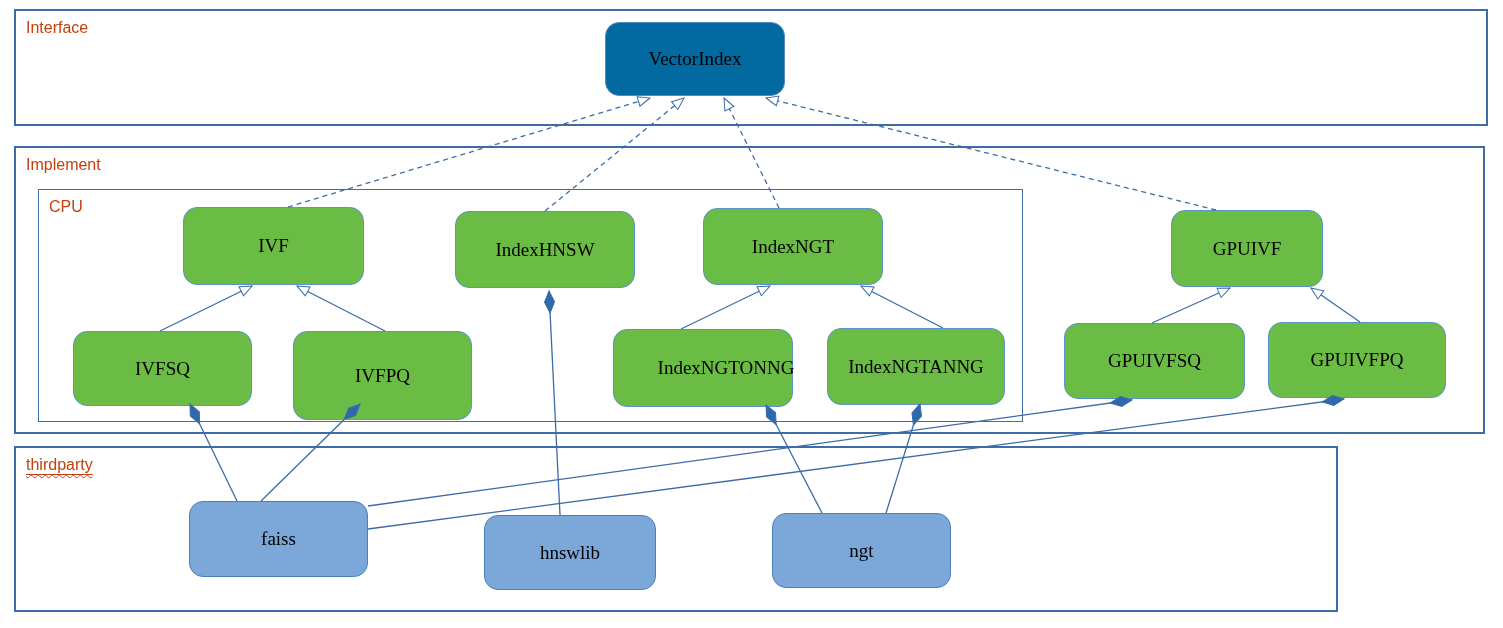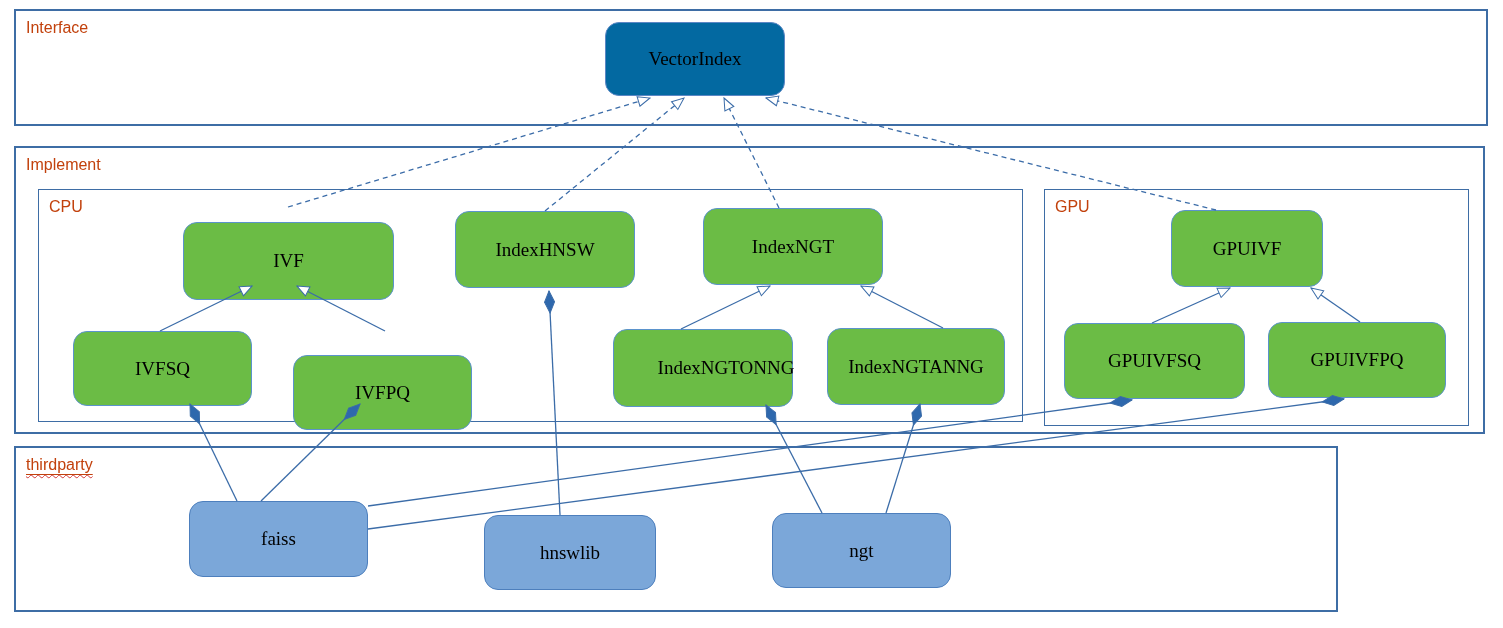--- a/index.html
+++ b/index.html
@@ -45,23 +45,20 @@
   </div>
 
   <div class="dg-container" style="left: 14px; top: 146px; width: 1471px; height: 288px;">
     <span class="dg-label">Implement</span>
   </div>
 
   <div class="dg-container thin" style="left: 38px; top: 189px; width: 985px; height: 233px;">
     <span class="dg-label">CPU</span>
   </div>
 
-  <div class="dg-container thin" style="left: 1044px; top: 189px; width: 425px; height: 237px;">
-    <span class="dg-label">GPU</span>
-  </div>
 
   <div class="dg-container" style="left: 14px; top: 446px; width: 1324px; height: 166px;">
     <span class="dg-label squiggle"><span class="inner-underline">thirdparty</span></span>
   </div>
 
   <svg id="edges" class="edges" width="1503" height="628">
     <defs>
       <marker id="tri" viewBox="0 0 14 12" refX="13" refY="6" markerWidth="14" markerHeight="12" orient="auto" markerUnits="userSpaceOnUse">
         <path id="tri-path" d="M1,1 L13,6 L1,11 Z" fill="#ffffff" stroke="#3b6ca8"></path>
       </marker>
@@ -82,26 +79,26 @@
       <line x1="237" y1="501" x2="190" y2="404" stroke="#3b6ca8" stroke-width="1.3" marker-end="url(#dia)"></line>
       <line x1="261" y1="501" x2="360" y2="404" stroke="#3b6ca8" stroke-width="1.3" marker-end="url(#dia)"></line>
       <line x1="368" y1="506" x2="1132" y2="400" stroke="#3b6ca8" stroke-width="1.3" marker-end="url(#dia)"></line>
       <line x1="368" y1="529" x2="1344" y2="399" stroke="#3b6ca8" stroke-width="1.3" marker-end="url(#dia)"></line>
       <line x1="560" y1="515" x2="549" y2="291" stroke="#3b6ca8" stroke-width="1.3" marker-end="url(#dia)"></line>
       <line x1="822" y1="513" x2="766" y2="405" stroke="#3b6ca8" stroke-width="1.3" marker-end="url(#dia)"></line>
       <line x1="886" y1="513" x2="920" y2="404" stroke="#3b6ca8" stroke-width="1.3" marker-end="url(#dia)"></line>
     </svg>
 
 <div class="node interface" style="left: 605px; top: 22px; width: 180px; height: 74px;">VectorIndex</div>
-    <div class="node impl" style="left: 183px; top: 222px; width: 211px; height: 78px;">IVF</div>
+    <div class="node impl" style="left: 183px; top: 207px; width: 181px; height: 78px;">IVF</div>
     <div class="node impl" style="left: 455px; top: 211px; width: 180px; height: 77px;">IndexHNSW</div>
     <div class="node impl" style="left: 703px; top: 208px; width: 180px; height: 77px;">IndexNGT</div>
     <div class="node impl" style="left: 1171px; top: 210px; width: 152px; height: 77px;">GPUIVF</div>
     <div class="node impl" style="left: 73px; top: 331px; width: 179px; height: 75px;">IVFSQ</div>
-    <div class="node impl" style="left: 293px; top: 331px; width: 179px; height: 75px; margin-top: 24px;">IVFPQ</div>
+    <div class="node impl" style="left: 293px; top: 331px; width: 179px; height: 89px;">IVFPQ</div>
     <div class="node impl" style="left: 613px; top: 329px; width: 180px; height: 78px; padding-left: 46px;">IndexNGTONNG</div>
     <div class="node impl" style="left: 827px; top: 328px; width: 178px; height: 77px;">IndexNGTANNG</div>
     <div class="node impl" style="left: 1064px; top: 323px; width: 181px; height: 76px;">GPUIVFSQ</div>
     <div class="node impl" style="left: 1268px; top: 322px; width: 178px; height: 76px;">GPUIVFPQ</div>
     <div class="node thirdparty" style="left: 189px; top: 501px; width: 179px; height: 76px;">faiss</div>
     <div class="node thirdparty" style="left: 484px; top: 515px; width: 172px; height: 75px;">hnswlib</div>
     <div class="node thirdparty" style="left: 772px; top: 513px; width: 179px; height: 75px;">ngt</div>
   </div>
 
 </body></html>

